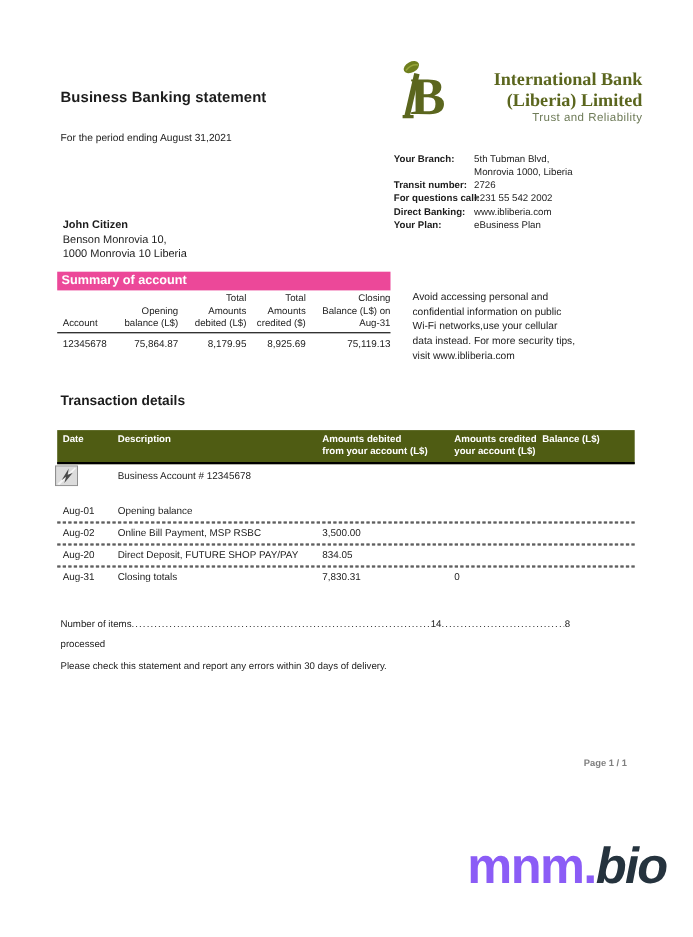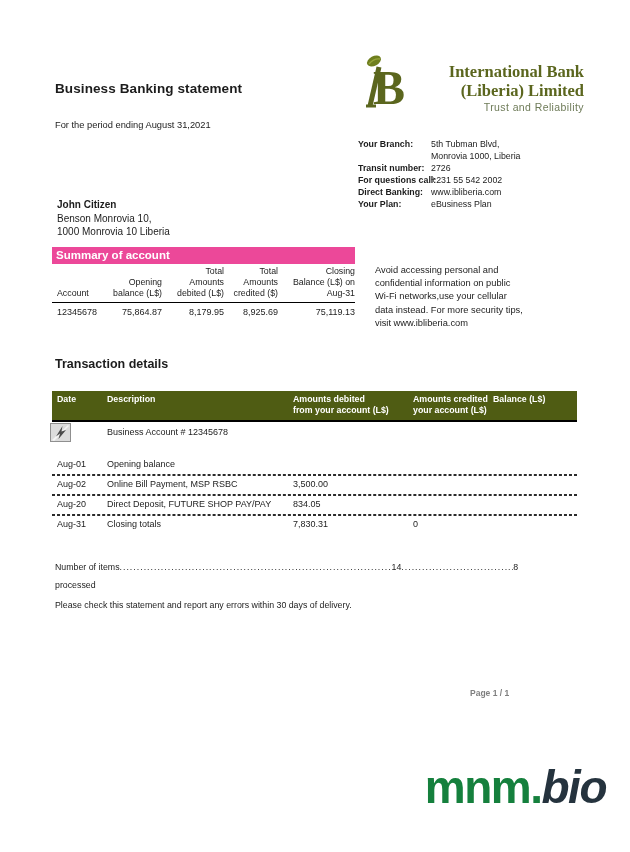--- a/index.html
+++ b/index.html
@@ -69,26 +69,26 @@
   .tx-sep { height:2px; border-top:1px dashed #2b2b2b; border-bottom:1px dashed #2b2b2b; }
 
   
   .items-line { left:55px; top:562px; width:520px; font-size:8.8px; white-space:nowrap;
                 display:flex; overflow:hidden;align-items:flex-end; }
   .dots { overflow:hidden; flex:none; letter-spacing:1px; }
   .dots1 { width:272px; }
   .dots2 { width:112px; }
   .processed { left:55px; top:580px; font-size:8.8px; }
   .notice { left:55px; top:600px; font-size:8.8px; }
-  .page-num { left:470px; top:688px; width:100px; font-size:8.5px;
+  .page-num { left:470px; top:688px; width:100px; text-align:right; font-size:8.5px;
               font-weight:600; color:#7f7f7f; }
 
   .watermark { left:0; top:760px; width:606px; text-align:right; font-size:46px;
                font-weight:800; letter-spacing:-1.5px; }
-  .wm-prefix { color:#15803d; }
+  .wm-prefix { color:#8b5cf6; }
   .wm-suffix { color:#25333e; font-style:italic; }
 </style>
 </head>
 <body>
 
 <div class="page">
 
   <div class="abs title">Business Banking statement</div>
   <div class="abs period">For the period ending August 31,2021</div>
 

